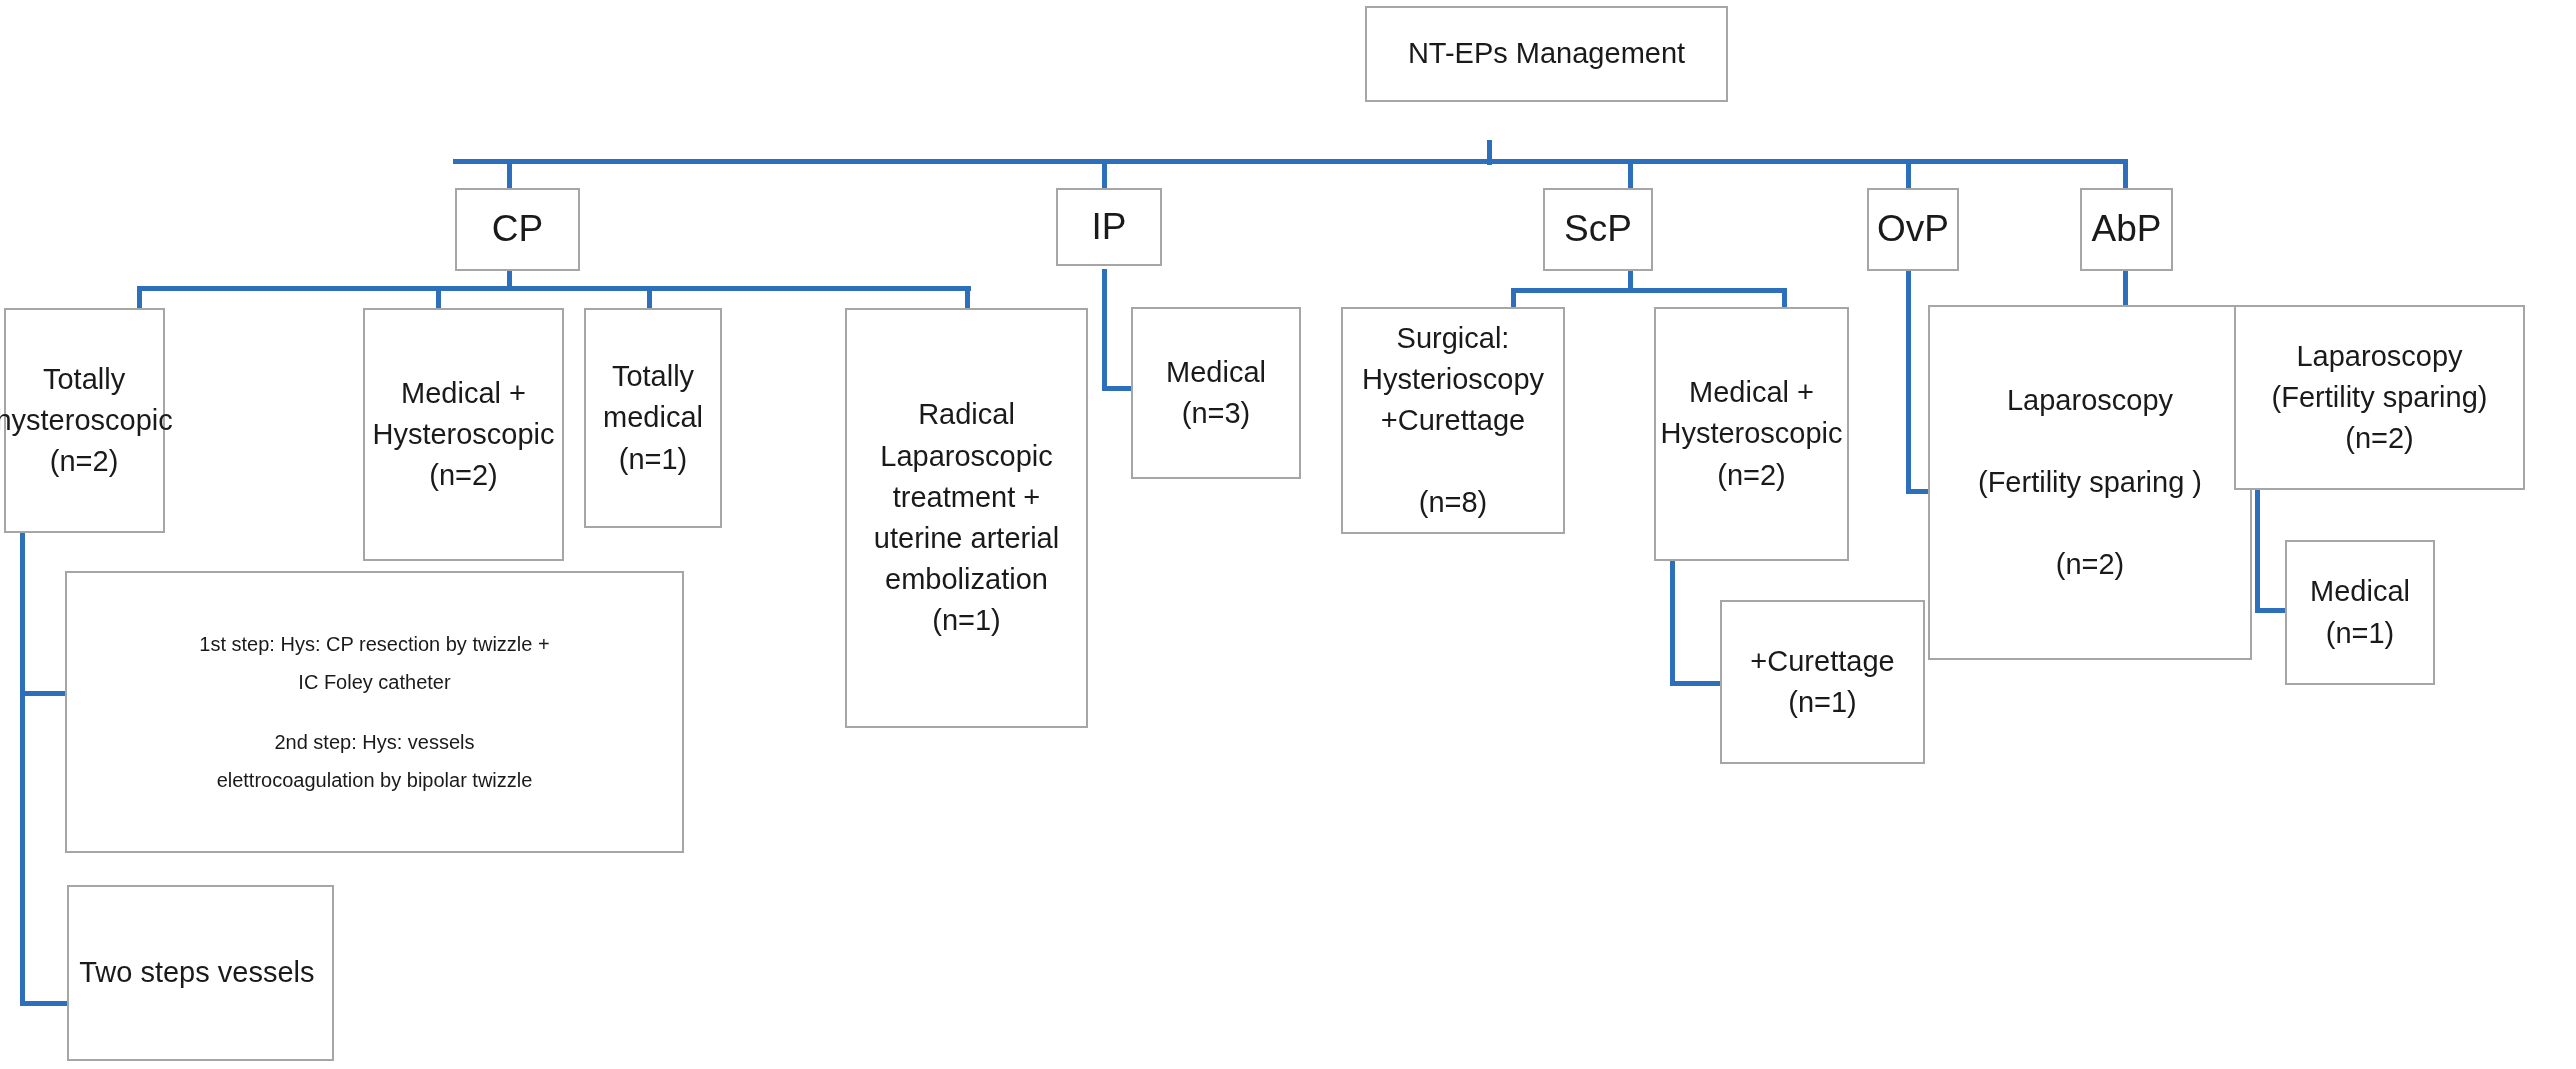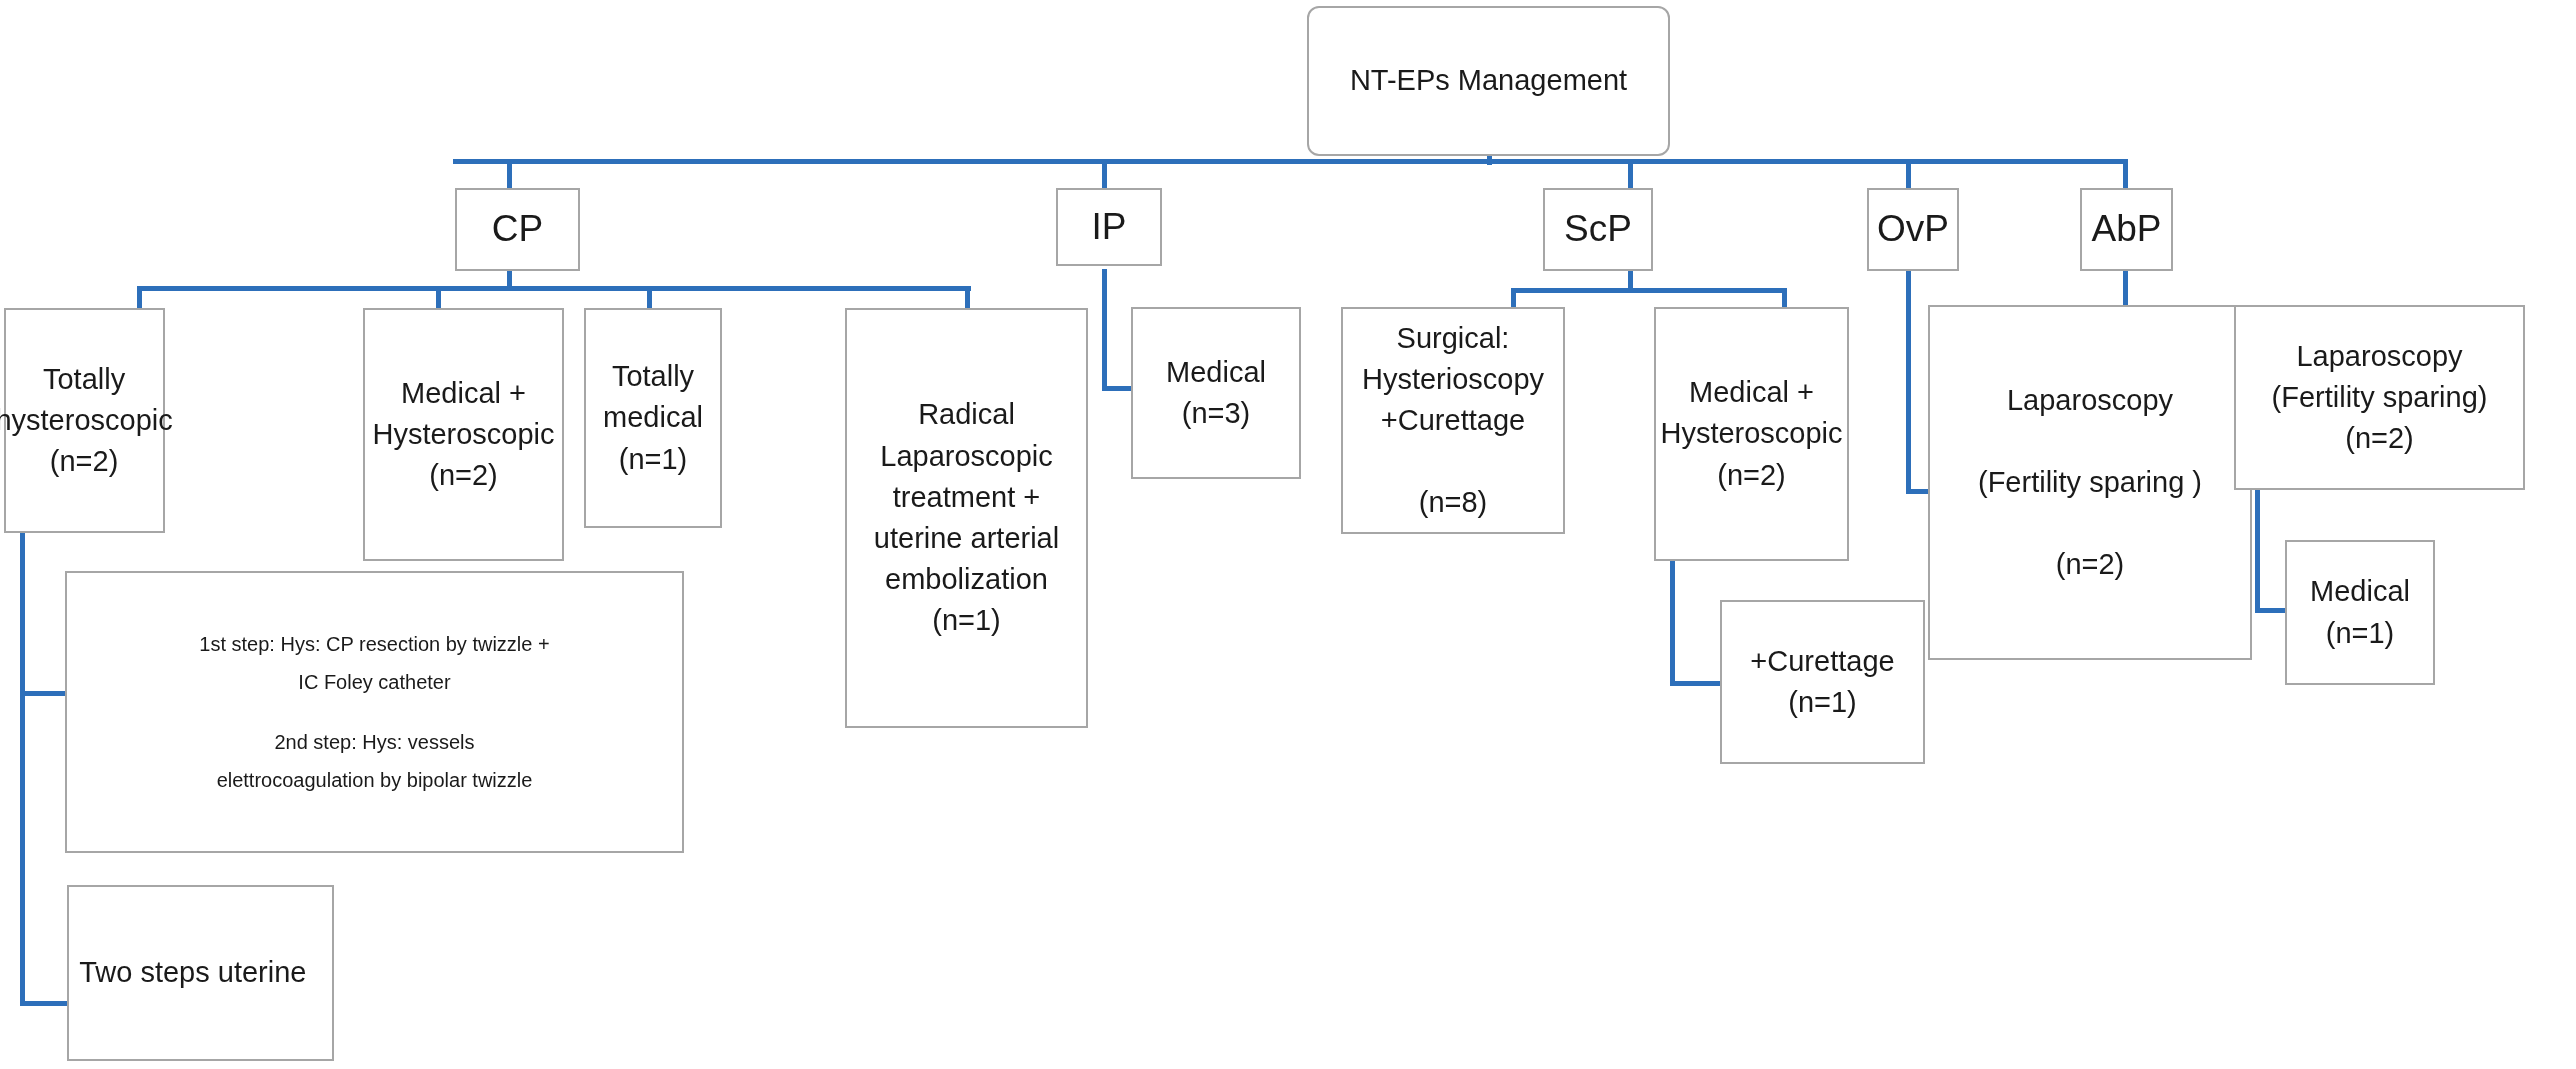--- a/index.html
+++ b/index.html
@@ -87,21 +87,21 @@
   <div class="conn h" style="left:1670px; top:681px; width:54px;"></div>
 
   <div class="conn v" style="left:1906px; top:269px; height:225px;"></div>
   <div class="conn h" style="left:1906px; top:489px; width:23px;"></div>
 
   <div class="conn v" style="left:2123px; top:269px; height:38px;"></div>
 
   <div class="conn v" style="left:2255px; top:489px; height:124px;"></div>
   <div class="conn h" style="left:2255px; top:608px; width:36px;"></div>
 
-  <div class="node lvl0" style="left:1307px; top:5.8px; width:363px; height:150px;border-radius:12px;">NT-EPs Management</div>
+  <div class="node lvl0" style="left:1365px; top:5.8px; width:363px; height:96px;">NT-EPs Management</div>
 
   <div class="node lvl1" style="left:455px; top:188px; width:125px; height:83px;">CP</div>
   <div class="node lvl1" style="left:1056px; top:188px; width:106px; height:78px;">IP</div>
   <div class="node lvl1" style="left:1543px; top:188px; width:110px; height:83px;">ScP</div>
   <div class="node lvl1" style="left:1867px; top:188px; width:92px; height:83px;">OvP</div>
   <div class="node lvl1" style="left:2080px; top:188px; width:93px; height:83px;">AbP</div>
 
   <div class="node lvl2" style="left:3.6px; top:308px; width:161px; height:225px;">Totally
 hysteroscopic
 (n=2)</div>
@@ -116,21 +116,21 @@
 uterine arterial
 embolization
 (n=1)</div>
 
   <div class="node wide" style="left:65px; top:571px; width:619px; height:282px; flex-direction:column; justify-content:center;">
     <span style="display:block; margin-bottom:22px;">1st step: Hys: CP resection by twizzle +
 IC Foley catheter</span>
     <span style="display:block;">2nd step: Hys: vessels
 elettrocoagulation by bipolar twizzle</span>
   </div>
-  <div class="node lvl2 align-left-text" style="left:67px; top:885px; width:267px; height:176px; padding-left:10.2px;">Two steps uterine</div>
+  <div class="node lvl2 align-left-text" style="left:67px; top:885px; width:267px; height:176px; padding-left:10.2px;">Two steps vessels</div>
 
   <div class="node lvl2" style="left:1131px; top:307px; width:170px; height:172px;">Medical
 (n=3)</div>
 
   <div class="node lvl2" style="left:1341px; top:307px; width:224px; height:227px;">Surgical:
 Hysterioscopy
 +Curettage
 
 (n=8)</div>
   <div class="node lvl2" style="left:1654px; top:307px; width:195px; height:254px;">Medical +

